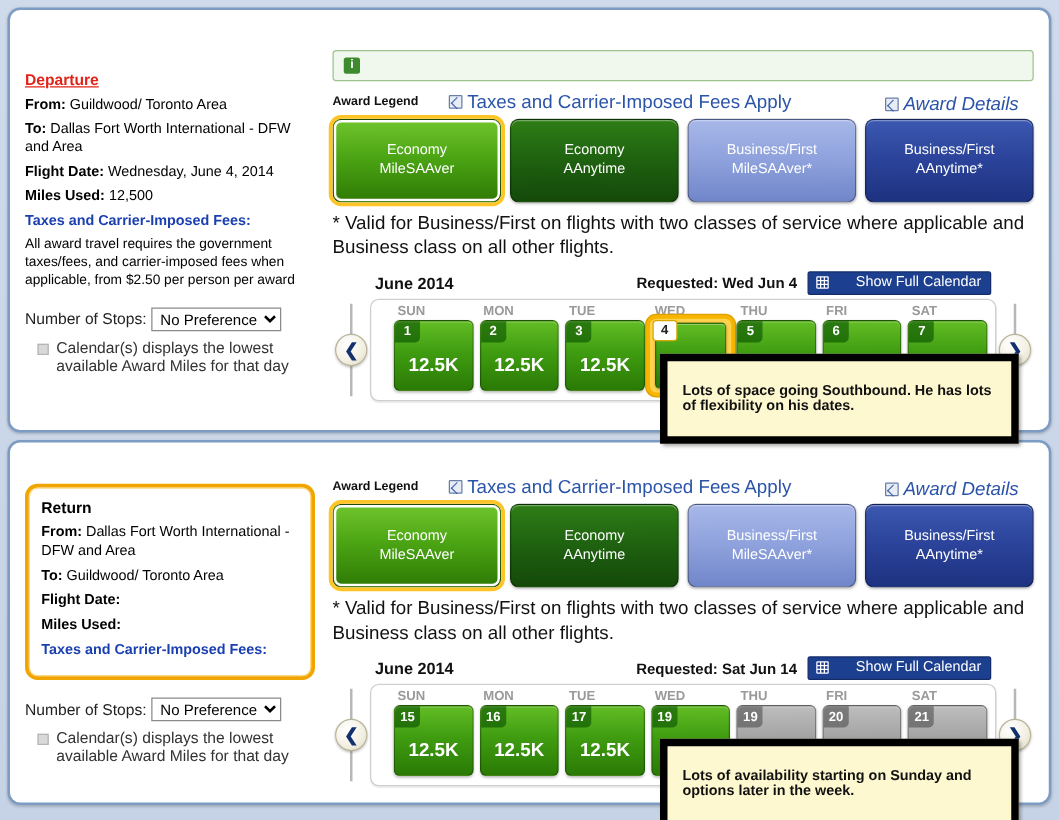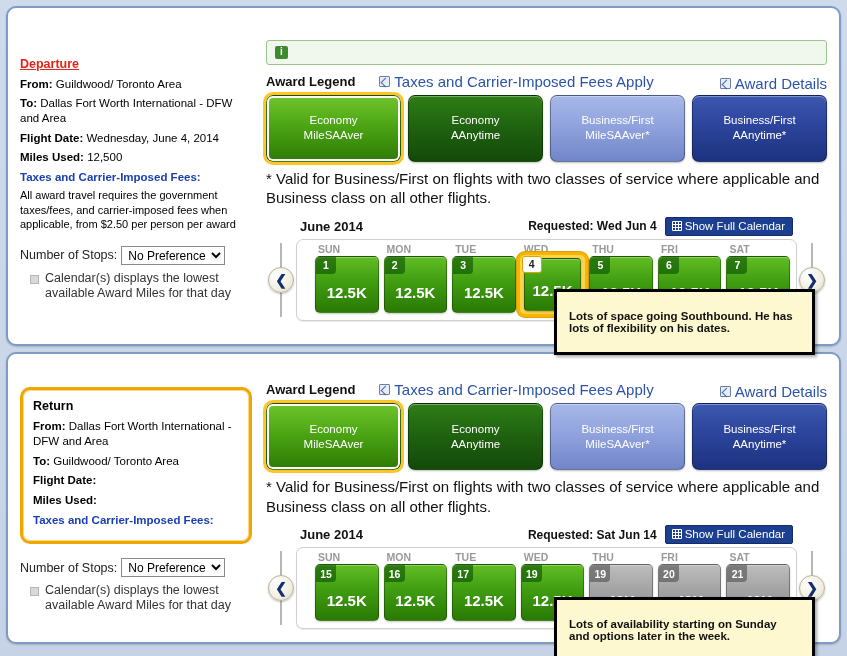--- a/index.html
+++ b/index.html
@@ -85,33 +85,33 @@
   }
   .info-icon {
     width: 13px; height: 13px; flex: 0 0 13px;
     background: #3d8b2e; border-radius: 2px;
     color:#fff; font-weight: bold; font-size: 10px;
     display:flex; align-items:center; justify-content:center; line-height:1;
   }
 
   
   .legend-hdr { display: flex; align-items: center; position: relative; margin-bottom: 5px; }
-  .legend-title { font-size: 13px; font-weight: bold; color: #111; margin-right: 24px; }
+  .legend-title { font-size: 10px; font-weight: bold; color: #111; margin-right: 24px; }
   .poplink { display: inline-flex; align-items: center; gap: 4px; font-size: 15px; color: #2b54a8; text-decoration: none; }
   .pop-icon {
     width: 11px; height: 11px; flex: 0 0 11px;
     border: 1px solid #6a7fa8; background: #e7ecf5;
     position: relative; border-radius: 1px;
   }
   .pop-icon::after {
     content:""; position:absolute; left:2px; top:2px; width:6px; height:6px;
     border-left: 1px solid #2b54a8; border-bottom: 1px solid #2b54a8;
     transform: rotate(45deg); opacity:.85;
   }
-  .award-details { position: absolute; right: 0; top: 2px; }
+  .award-details { position: absolute; right: 12px; top: 2px; font-style: italic; }
 
   
   .legend-row { display: flex; gap: 7px; margin-bottom: 7px; }
   .legend-btn {
     flex: 1 1 0; height: 67px; border-radius: 7px;
     display: flex; flex-direction: column; align-items: center; justify-content: center;
     color: #fff; font-size: 11.5px; line-height: 1.3; text-align: center;
     border: 1px solid rgba(0,0,0,.35);
     box-shadow: inset 0 1px 0 rgba(255,255,255,.35), 0 1px 2px rgba(0,0,0,.25);
     cursor: pointer;
@@ -125,21 +125,21 @@
     box-shadow: inset 0 0 0 2px #ffffff, inset 0 1px 0 rgba(255,255,255,.4);
   }
 
   .foot-note { font-size: 15px; color: #111; line-height: 1.3; margin-bottom: 9px; }
 
   
   .cal-hdr { display: flex; align-items: center; margin-bottom: 3px; padding: 0 34px; }
   .cal-month { font-size: 13px; font-weight: bold; color: #111; }
   .cal-req { margin-left: auto; font-size: 12px; font-weight: bold; color: #111; margin-right: 8px; }
   .show-full {
-    display: inline-flex; align-items: center; gap: 3px;
+    display: inline-flex; align-items: center; gap: 22px;
     background: #1c3f8f; color: #fff; font-size: 11.5px;
     padding: 2px 7px 3px 6px; border: 1px solid #142d68; border-radius: 2px;
     cursor: pointer;
   }
   .grid-icon {
     width: 10px; height: 10px; flex: 0 0 10px; background: #fff;
     display: grid; grid-template-columns: repeat(3,1fr); grid-template-rows: repeat(3,1fr);
     gap: 1px; padding: 1px; border-radius: 1px;
   }
   .grid-icon i { background: #1c3f8f; display:block; }
@@ -202,22 +202,22 @@
   .cal-arrow.left { left: 2px; }
   .cal-arrow.right { right: 2px; }
   .arrow-rail {
     position: absolute; top: 4px; bottom: 4px; width: 2px; background: #b7b7b7;
   }
   .arrow-rail.l { left: 14px; }
   .arrow-rail.r { right: 14px; }
 
   
   .callout {
-    position: absolute; left: 292px; right: 24px;
-    background: #fdf8cf; border: 3px solid #000000;
+    position: absolute; left: 266px; right: 24px;
+    background: #fdf8cf; border: 6px solid #000000;
     padding: 18px 12px; font-size: 11.5px; font-weight: bold; color: #111;
     box-shadow: 2px 2px 3px rgba(0,0,0,.35);
     z-index: 20;
   }
   #callout-departure { bottom: -30px; }
   #callout-return    { bottom: -30px; }
 </style>
 </head>
 <body>
 

